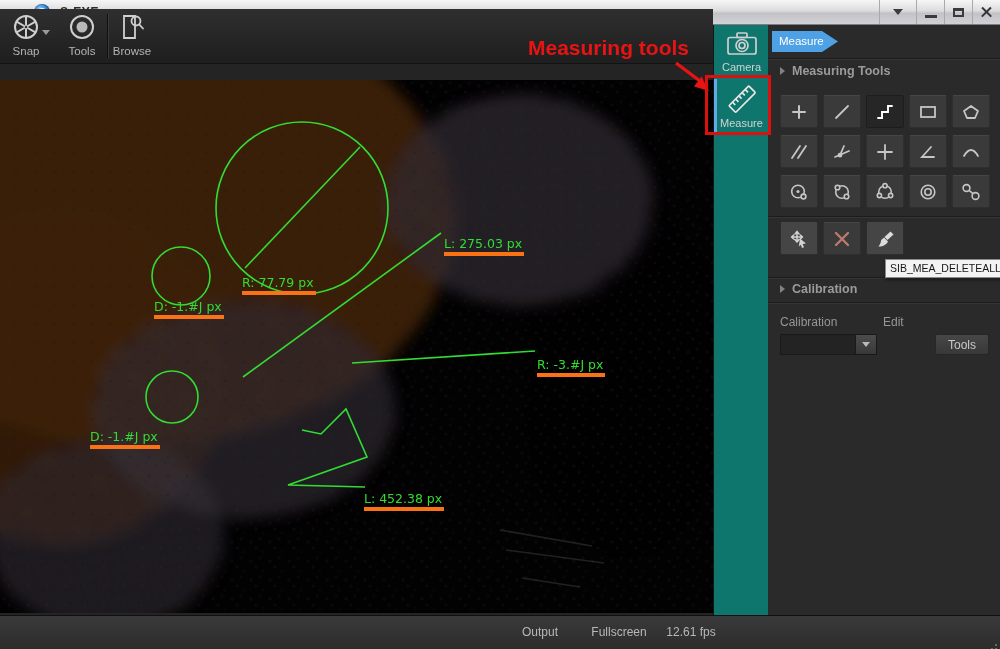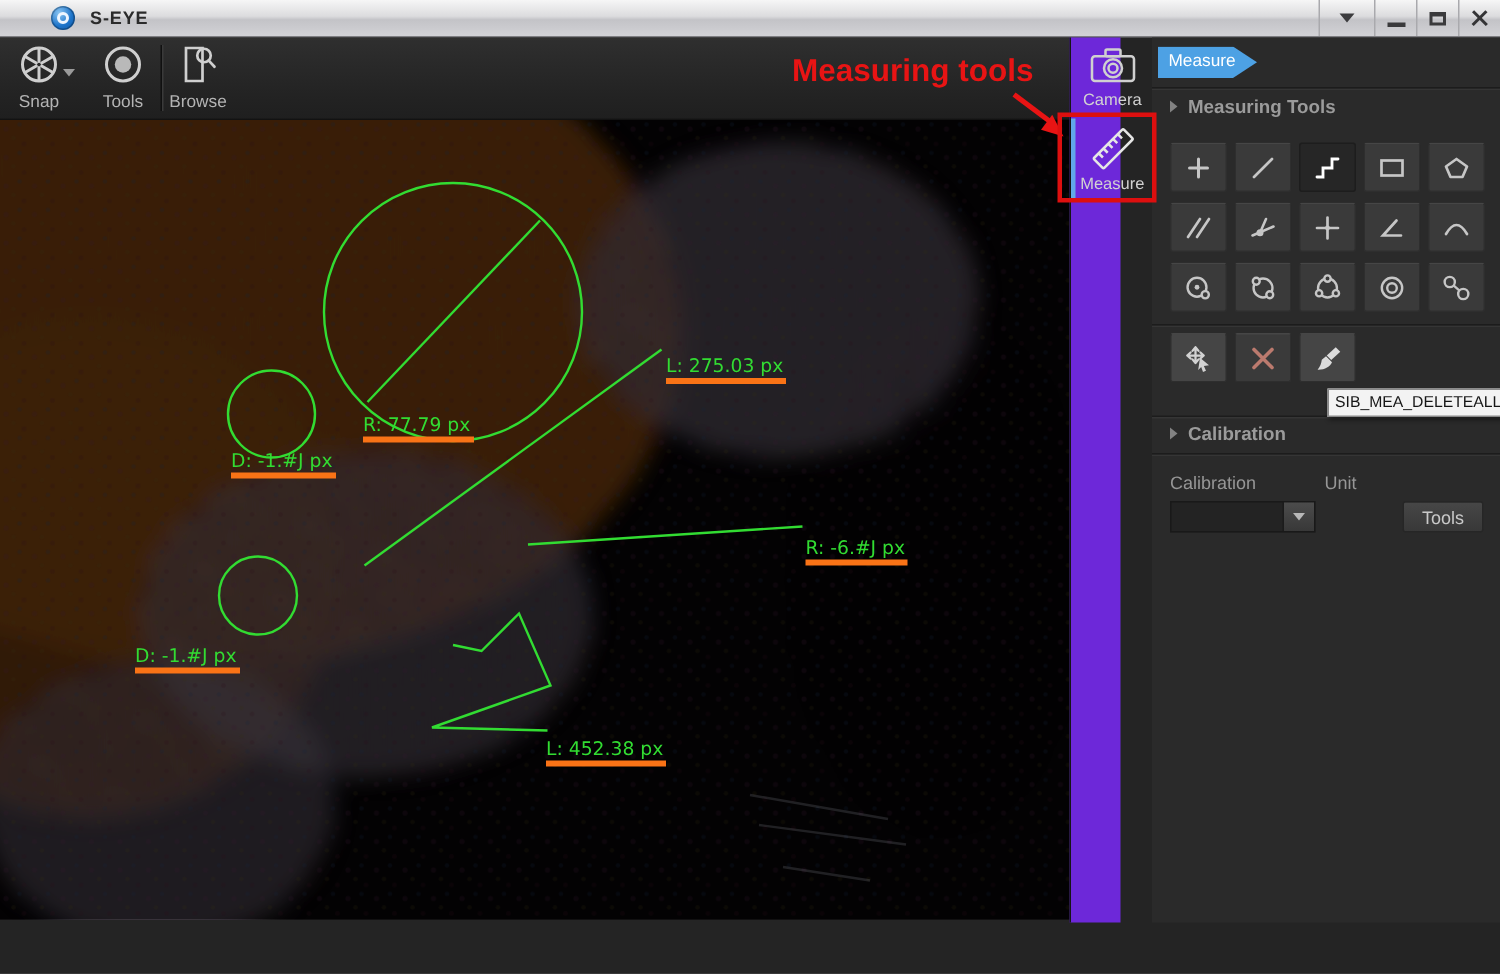--- a/index.html
+++ b/index.html
@@ -25,39 +25,39 @@
   .tri-dn-dark{width:0;height:0;border-top:6px solid #3c3c3e;
     border-left:5px solid transparent;border-right:5px solid transparent;}
   .ico-min{width:12px;height:3px;background:#3a3a3c;margin-top:8px;}
   .ico-max{width:11px;height:9px;border:2px solid #3a3a3c;border-top-width:3px;box-sizing:border-box;}
   .ico-close{position:relative;width:13px;height:13px;}
   .ico-close span{position:absolute;left:0;top:5.5px;width:13px;height:2.4px;background:#343436;}
   .ico-close span:nth-child(1){transform:rotate(45deg);}
   .ico-close span:nth-child(2){transform:rotate(-45deg);}
 
   
-  #toolbar{position:absolute;left:0;top:25px;width:713px;height:55px;
+  #toolbar{position:absolute;left:0;top:9px;width:713px;height:55px;
     background:linear-gradient(#2f2f2f,#232323 70%,#1f1f1f);
     border-bottom:1px solid #121212;box-sizing:border-box;}
   .tbtn{position:absolute;top:3px;height:48px;text-align:center;color:#b4b4b4;
     font-size:11.5px;cursor:default;}
   .tbtn .lab{display:block;margin-top:1px;}
   .tb-sep{position:absolute;left:107px;top:5px;width:1px;height:44px;background:#101010;
     box-shadow:1px 0 0 #3a3a3a;}
   .snap-caret{position:absolute;left:42px;top:21px;width:0;height:0;
     border-top:5px solid #9a9a9a;border-left:4px solid transparent;border-right:4px solid transparent;}
 
   
   #canvas{position:absolute;left:0;top:80px;width:713px;height:533px;background:#060406;overflow:hidden;}
   .mlabel{position:absolute;color:#32dc32;font-size:12.5px;line-height:14px;
     border-bottom:4px solid #f97316;padding:0 2px 1px 0;white-space:nowrap;
     font-family:"DejaVu Sans",sans-serif;}
 
   
-  #tabstrip{position:absolute;left:713px;top:25px;width:34px;height:590px;background:#6d28d9;
+  #tabstrip{position:absolute;left:713px;top:25px;width:55px;height:590px;background:#0f766e;
     border-left:1px solid #161616;box-sizing:border-box;padding-left:28px;}
   .side-tab{position:absolute;left:1px;width:53px;text-align:center;color:#d2d2d2;
     font-size:11px;cursor:default;}
   .side-tab svg{display:block;margin:0 auto 2px auto;}
   #tab-measure-indicator{position:absolute;left:1px;top:54px;width:3px;height:53px;background:#61a9e8;}
 
   
   #panel{position:absolute;left:768px;top:25px;width:232px;height:590px;background:#2a2a2a;}
   .banner{position:absolute;left:4px;top:6px;width:66px;height:21px;background:#4da1e4;
     color:#fff;font-size:11.5px;line-height:21px;padding-left:7px;box-sizing:border-box;
@@ -214,21 +214,21 @@
         <line x1="243" y1="297" x2="441" y2="153"></line>
         <line x1="352" y1="283" x2="535" y2="271"></line>
         <polyline points="302,350 321,354 346,329 367,377 288,405 365,407"></polyline>
       </g>
     </svg>
 
     
     <span class="mlabel" style="left:242px;top:196px;">R: 77.79 px</span>
     <span class="mlabel" style="left:154px;top:220px;">D: -1.#J px</span>
     <span class="mlabel" style="left:444px;top:157px;">L: 275.03 px</span>
-    <span class="mlabel" style="left:537px;top:278px;">R: -6.#J px</span>
+    <span class="mlabel" style="left:537px;top:278px;">R: -3.#J px</span>
     <span class="mlabel" style="left:90px;top:350px;">D: -1.#J px</span>
     <span class="mlabel" style="left:364px;top:412px;">L: 452.38 px</span>
   </div>
 
   <div id="tabstrip">
     <div class="side-tab" style="top:4px;">
       <svg width="34" height="30" viewBox="0 0 34 28">
         <g stroke="#d0d0d0" stroke-width="1.7" fill="none">
           <rect x="3" y="7.5" width="28" height="16.5" rx="2"></rect>
           <rect x="12" y="3" width="10" height="4.5" rx="1"></rect>
@@ -402,31 +402,37 @@
         </svg>
     </button>
 
     <div class="tooltip">SIB_MEA_DELETEALL</div>
 
     <div class="pdiv" style="top:252px;"></div>
     <div class="sect-head" style="top:257px;"><span class="tri-rt"></span><span>Calibration</span></div>
     <div class="pdiv" style="top:277px;"></div>
 
     <div class="flabel" style="left:12px;top:290px;">Calibration</div>
-    <div class="flabel" style="left:115px;top:290px;">Unit</div>
+    <div class="flabel" style="left:115px;top:290px;">Edit</div>
 
     <div class="dropdown">
       <span></span>
       <span class="dbtn">
           <span class="tri-dn"></span>
         </span>
     </div>
     <button class="btn-edit">Tools</button>
   </div>
 
+  <div id="statusbar">
+    <span class="sb-item" style="left:505px;width:70px;">Output</span>
+    <span class="sb-item" style="left:583px;width:72px;">Fullscreen</span>
+    <span class="sb-item" style="left:660px;width:62px;">12.61 fps</span>
+    <span class="grip"></span>
+  </div>
 
   <div id="red-note">Measuring tools</div>
   <svg id="red-overlay">
     <g>
       <line x1="676" y1="63" x2="700" y2="81" stroke="#e81414" stroke-width="3.4"></line>
       <polygon points="709,91 694,86.5 701.5,76.5" fill="#e81414"></polygon>
     </g>
     <rect x="706.5" y="76.5" width="63" height="57" fill="none" stroke="#dd0f0f" stroke-width="3"></rect>
   </svg>
 

